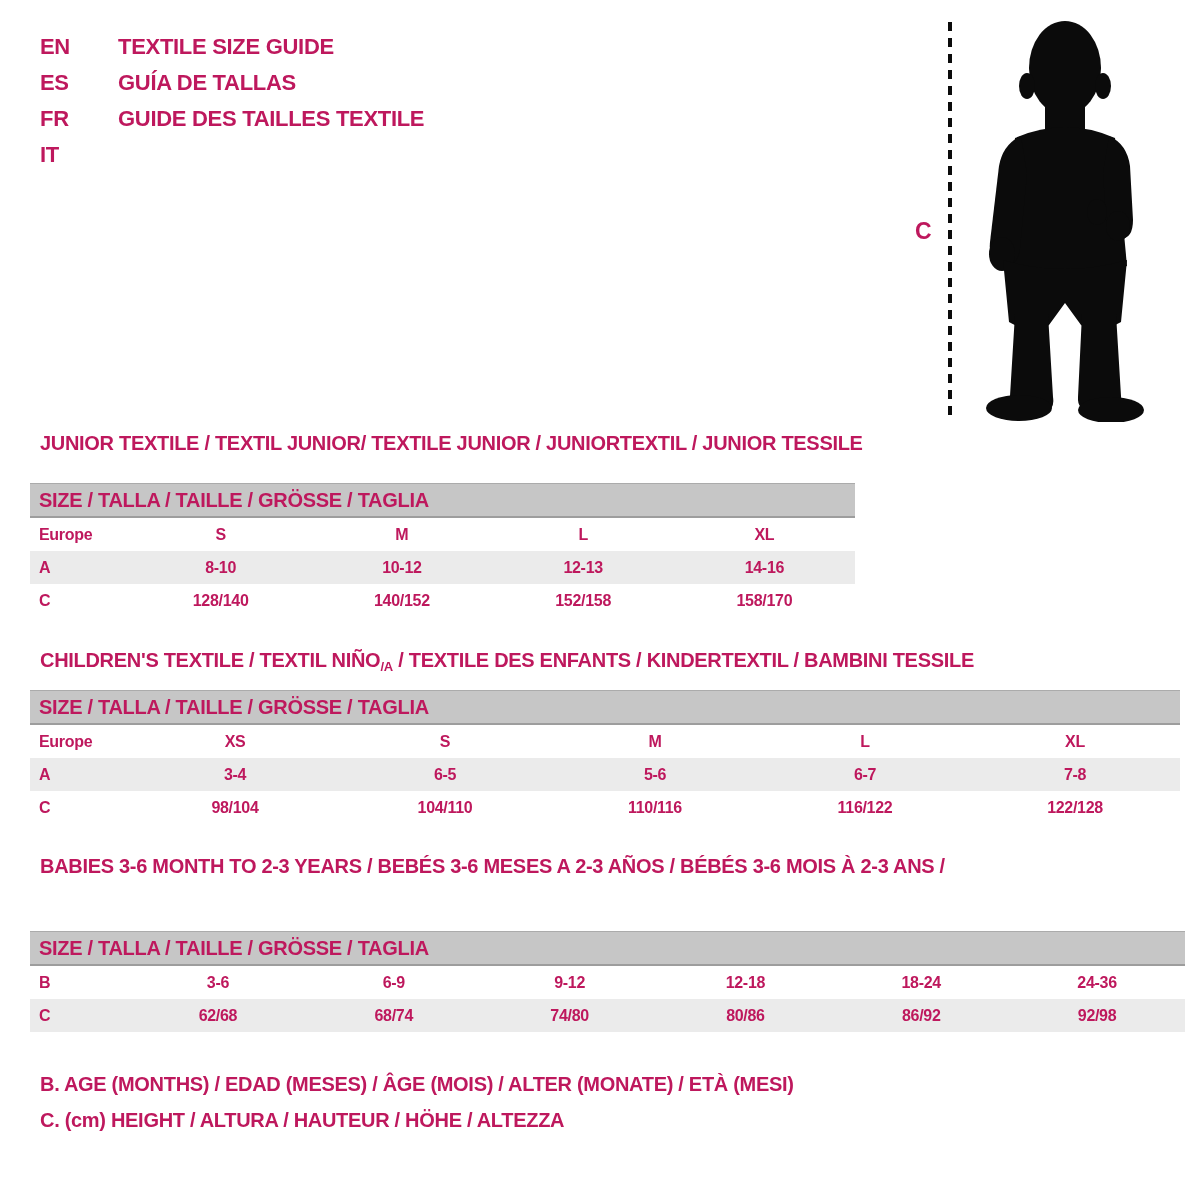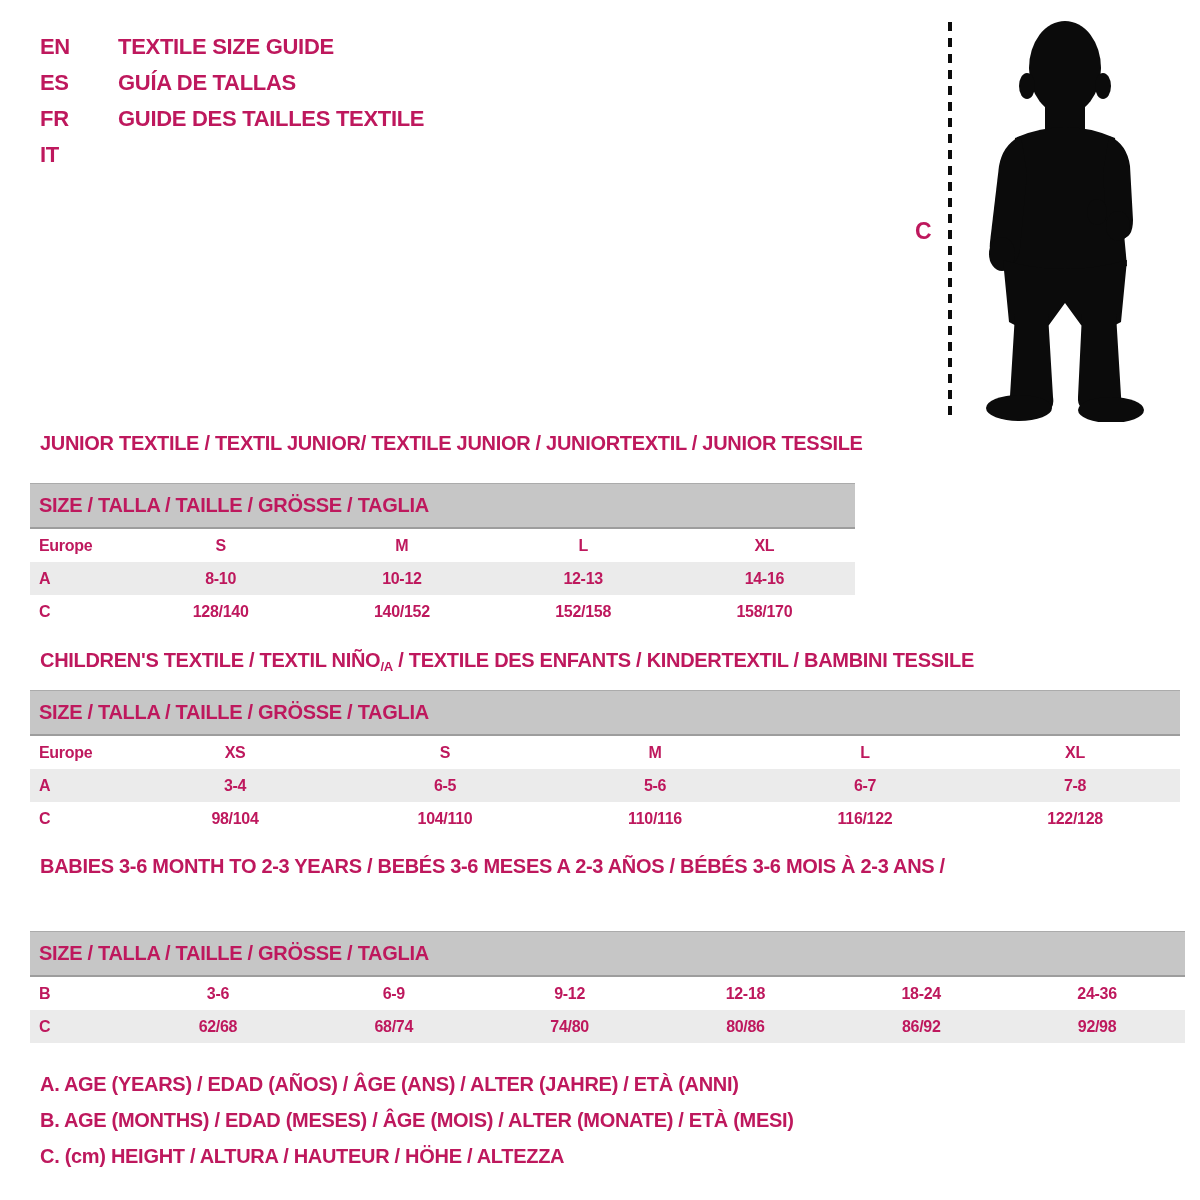--- a/index.html
+++ b/index.html
@@ -18,21 +18,21 @@
   .figure-svg { position:absolute; left:900px; top:12px; width:260px; height:410px; }
   .figure-c-label { position:absolute; left:915px; top:218px; font-size:23px; }
 
   
   .section-title { position:absolute; left:40px; font-size:20px; line-height:33px; }
   .sub-a { font-size:13px; position:relative; top:4px; letter-spacing:-0.2px; }
 
   
   .size-table { position:absolute; }
   .size-bar {
-    height:46px; background:#c6c6c6; border-top:1px solid #ababab; border-bottom:2px solid #9d9d9d;
+    height:35px; background:#c6c6c6; border-top:1px solid #ababab; border-bottom:2px solid #9d9d9d;
     display:flex; align-items:center; padding-left:9px; font-size:20px; box-sizing:border-box;
   }
   .trow { display:flex; height:33px; align-items:center; font-size:16px; }
   .trow.stripe { background:#ebebeb; }
   .tcell { flex:1; text-align:center; }
   .tcell.label { flex:0 0 100px; text-align:left; padding-left:9px; box-sizing:border-box; }
 
   
   .legend-block { position:absolute; left:40px; top:1066px; }
   .legend-line { height:36px; display:flex; align-items:center; font-size:20px; }
@@ -158,18 +158,17 @@
       <span class="tcell">62/68</span>
       <span class="tcell">68/74</span>
       <span class="tcell">74/80</span>
       <span class="tcell">80/86</span>
       <span class="tcell">86/92</span>
       <span class="tcell">92/98</span>
     </div>
   </div>
 
   <div class="legend-block">
-    <div class="legend-line">A. AGE (YEARS) / EDAD (AÑOS) / ÂGE (ANS) / ALTER (JAHRE) / ETÀ (ANNI)</div>
     <div class="legend-line">B. AGE (MONTHS) / EDAD (MESES) / ÂGE (MOIS) / ALTER (MONATE) / ETÀ (MESI)</div>
     <div class="legend-line">C. (cm) HEIGHT / ALTURA / HAUTEUR / HÖHE / ALTEZZA</div>
   </div>
 
 </div>
 
 </body></html>

